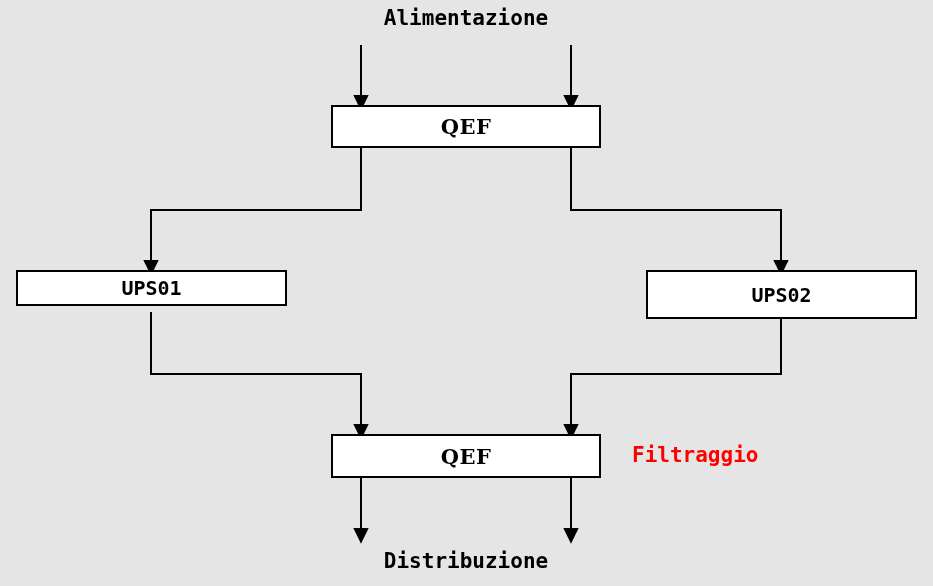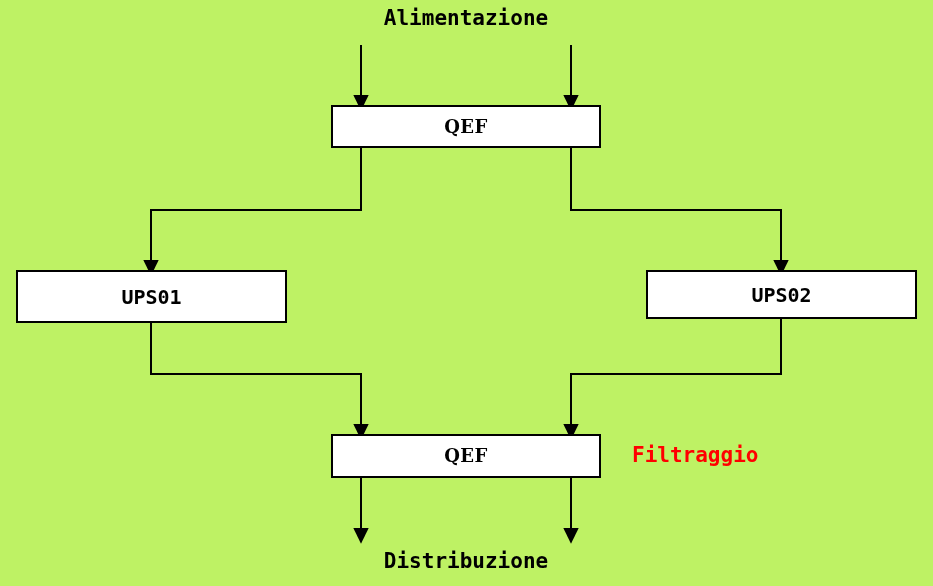--- a/index.html
+++ b/index.html
@@ -5,21 +5,21 @@
 <style>
   html, body {
     margin: 0;
     padding: 0;
     background: #ffffff;
   }
   #diagram-root {
     position: relative;
     width: 933px;
     height: 586px;
-    background: #bef264;
+    background: #e5e5e5;
     overflow: hidden;
     font-family: "DejaVu Sans Mono", "Liberation Mono", monospace;
   }
   svg.wire-layer {
     position: absolute;
     left: 0;
     top: 0;
     width: 933px;
     height: 586px;
   }
@@ -28,21 +28,21 @@
     box-sizing: border-box;
     border: 2px solid #000000;
     background: #ffffff;
     display: flex;
     align-items: center;
     justify-content: center;
   }
   .node-label-serif {
     font-family: "DejaVu Serif", "Liberation Serif", serif;
     font-weight: bold;
-    font-size: 18px;
+    font-size: 21px;
     color: #000000;
     letter-spacing: 0.5px;
     line-height: 1;
   }
   .node-label-mono {
     font-family: "DejaVu Sans Mono", "Liberation Mono", monospace;
     font-weight: bold;
     font-size: 20px;
     color: #000000;
     letter-spacing: 0px;
@@ -93,21 +93,21 @@
       <path d="M 571 478 L 571 529" marker-end="url(#arrowhead)"></path>
     </g>
   </svg>
 
   <div class="free-text centered" style="left:466px; top:8px;">Alimentazione</div>
 
   <div class="node-box" style="left:331px; top:105px; width:270px; height:43px;">
     <span class="node-label-serif">QEF</span>
   </div>
 
-  <div class="node-box" style="left:16px; top:270px; width:271px; height:53px;">
+  <div class="node-box" style="left:16px; top:270px; width:271px; height:36px;">
     <span class="node-label-mono">UPS01</span>
   </div>
 
   <div class="node-box" style="left:646px; top:270px; width:271px; height:49px;">
     <span class="node-label-mono">UPS02</span>
   </div>
 
   <div class="node-box" style="left:331px; top:434px; width:270px; height:44px;">
     <span class="node-label-serif">QEF</span>
   </div>

